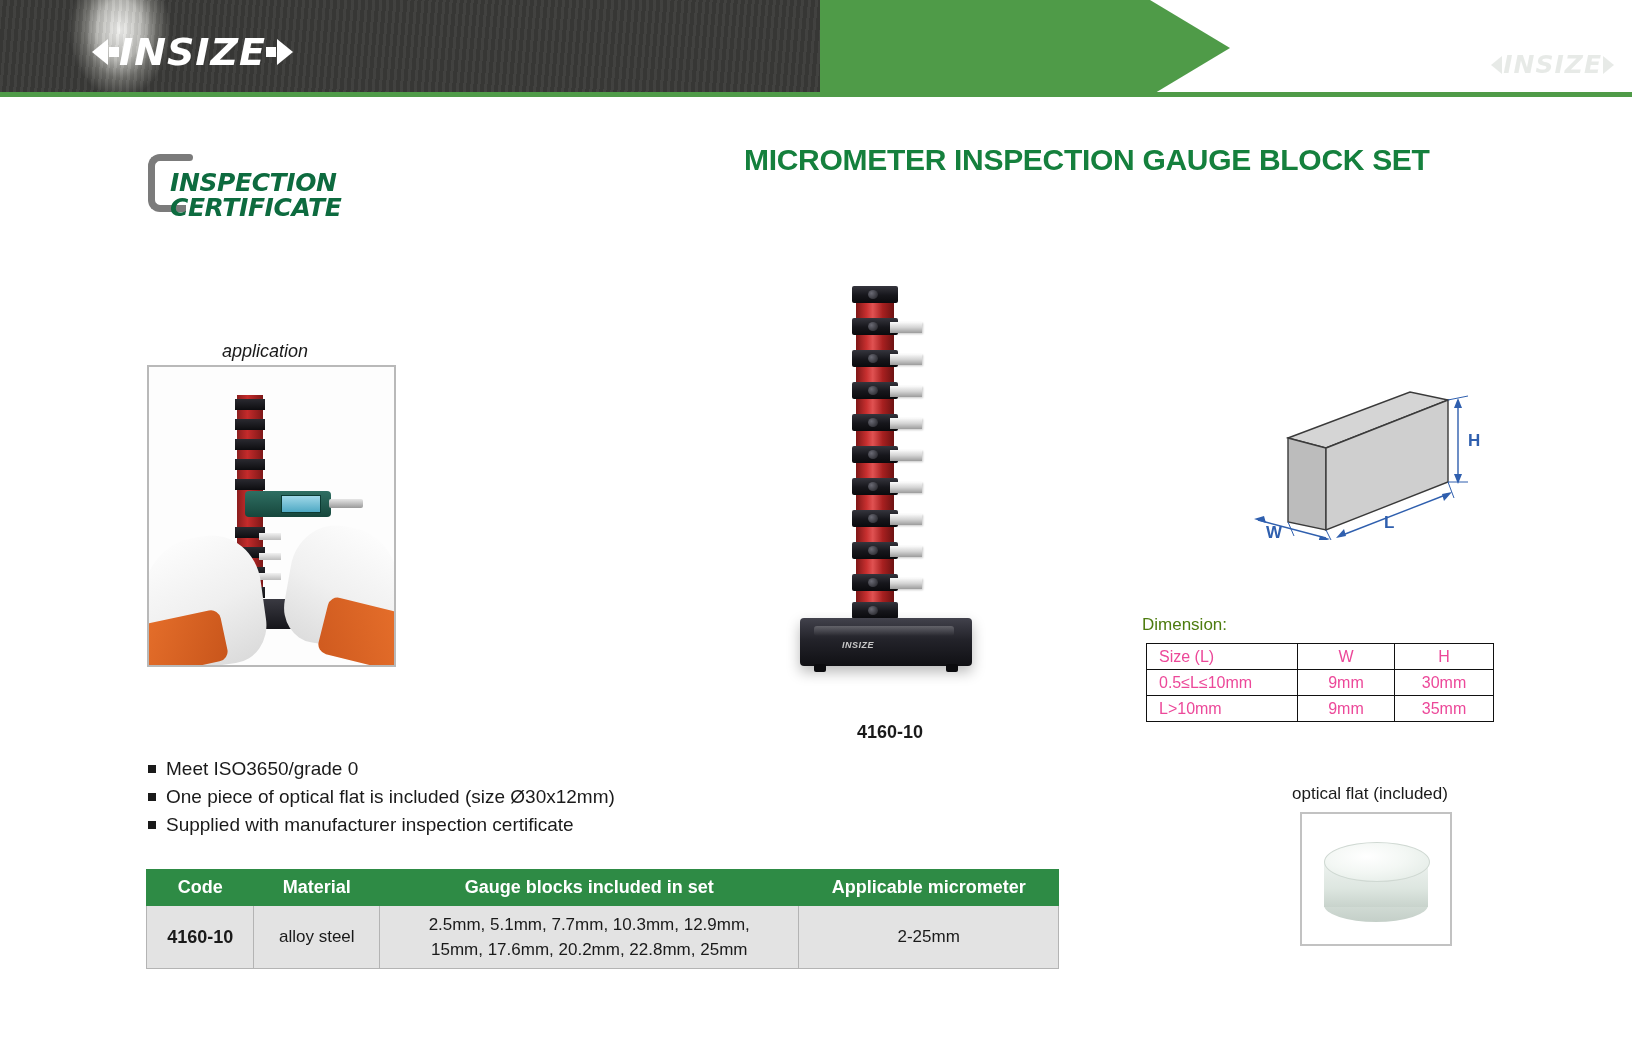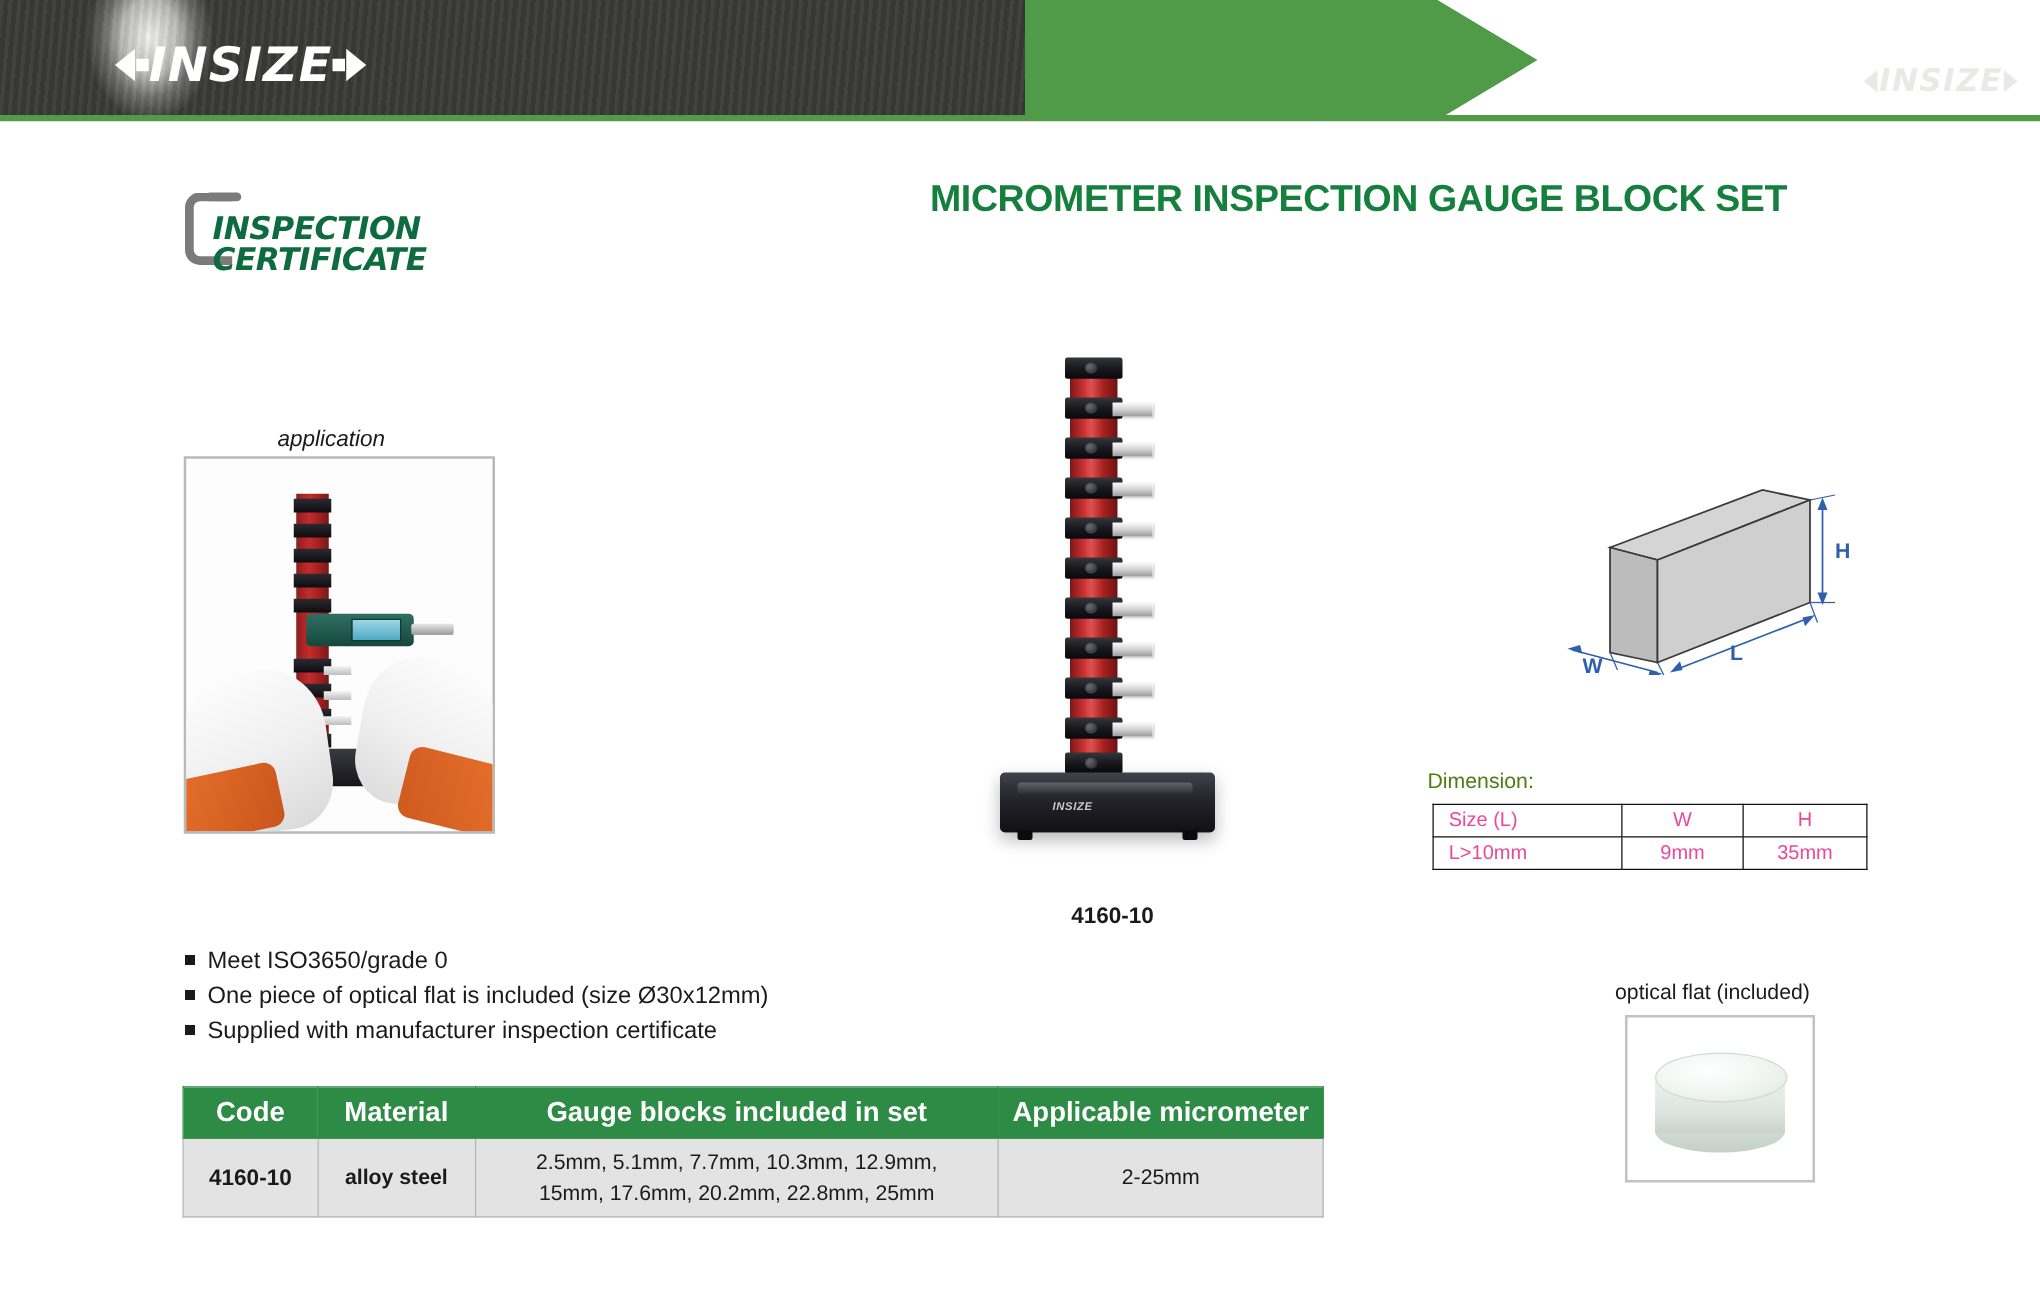--- a/index.html
+++ b/index.html
@@ -229,29 +229,29 @@
     width:8px;height:8px;background:#1a1a1a;margin-right:10px;flex:none;
     position:relative;top:-2px;
   }
   .bullet-text{font-size:19px;color:#1a1a1a;line-height:22px;}
 
   
   .ptable{
     position:absolute;left:146px;top:869px;border-collapse:collapse;width:913px;
   }
   .ptable th{
-    background:#2e8b45;color:#ffffff;font-size:22px;font-weight:bold;
+    background:#2e8b45;color:#ffffff;font-size:18px;font-weight:bold;
     padding:7px 4px;border:1px solid #2e8b45;text-align:center;
   }
   .ptable td{
     background:#e3e3e3;color:#1a1a1a;font-size:17px;
     border:1px solid #b4b4b4;text-align:center;padding:6px 4px;vertical-align:middle;
   }
   .ptable td.code{font-weight:bold;font-size:18px;width:100px;}
-  .ptable td.mat{width:118px;font-weight:bold;}
+  .ptable td.mat{width:118px;}
   .ptable td.blocks{width:420px;line-height:25px;}
   .ptable td.mic{width:255px;}
   .ptable th.h-code{width:100px;}
   .ptable th.h-mat{width:118px;}
   .ptable th.h-blocks{width:420px;}
   .ptable th.h-mic{width:255px;}
 
   
   .of-caption{
     position:absolute;left:1292px;top:784px;font-size:17px;color:#1a1a1a;
@@ -405,20 +405,25 @@
   </svg>
 </div>
 
 <div class="dim-label">Dimension:</div>
 <table class="dim-table">
   <tbody>
       <tr>
     <td class="c1">Size (L)</td>
     <td class="c2">W</td>
     <td class="c3">H</td>
+  </tr>
+  <tr>
+    <td class="c1">0.5≤L≤10mm</td>
+    <td class="c2">9mm</td>
+    <td class="c3">30mm</td>
   </tr>
   <tr>
     <td class="c1">L&gt;10mm</td>
     <td class="c2">9mm</td>
     <td class="c3">35mm</td>
   </tr>
 </tbody>
   </table>
 
 <div class="bullets">

